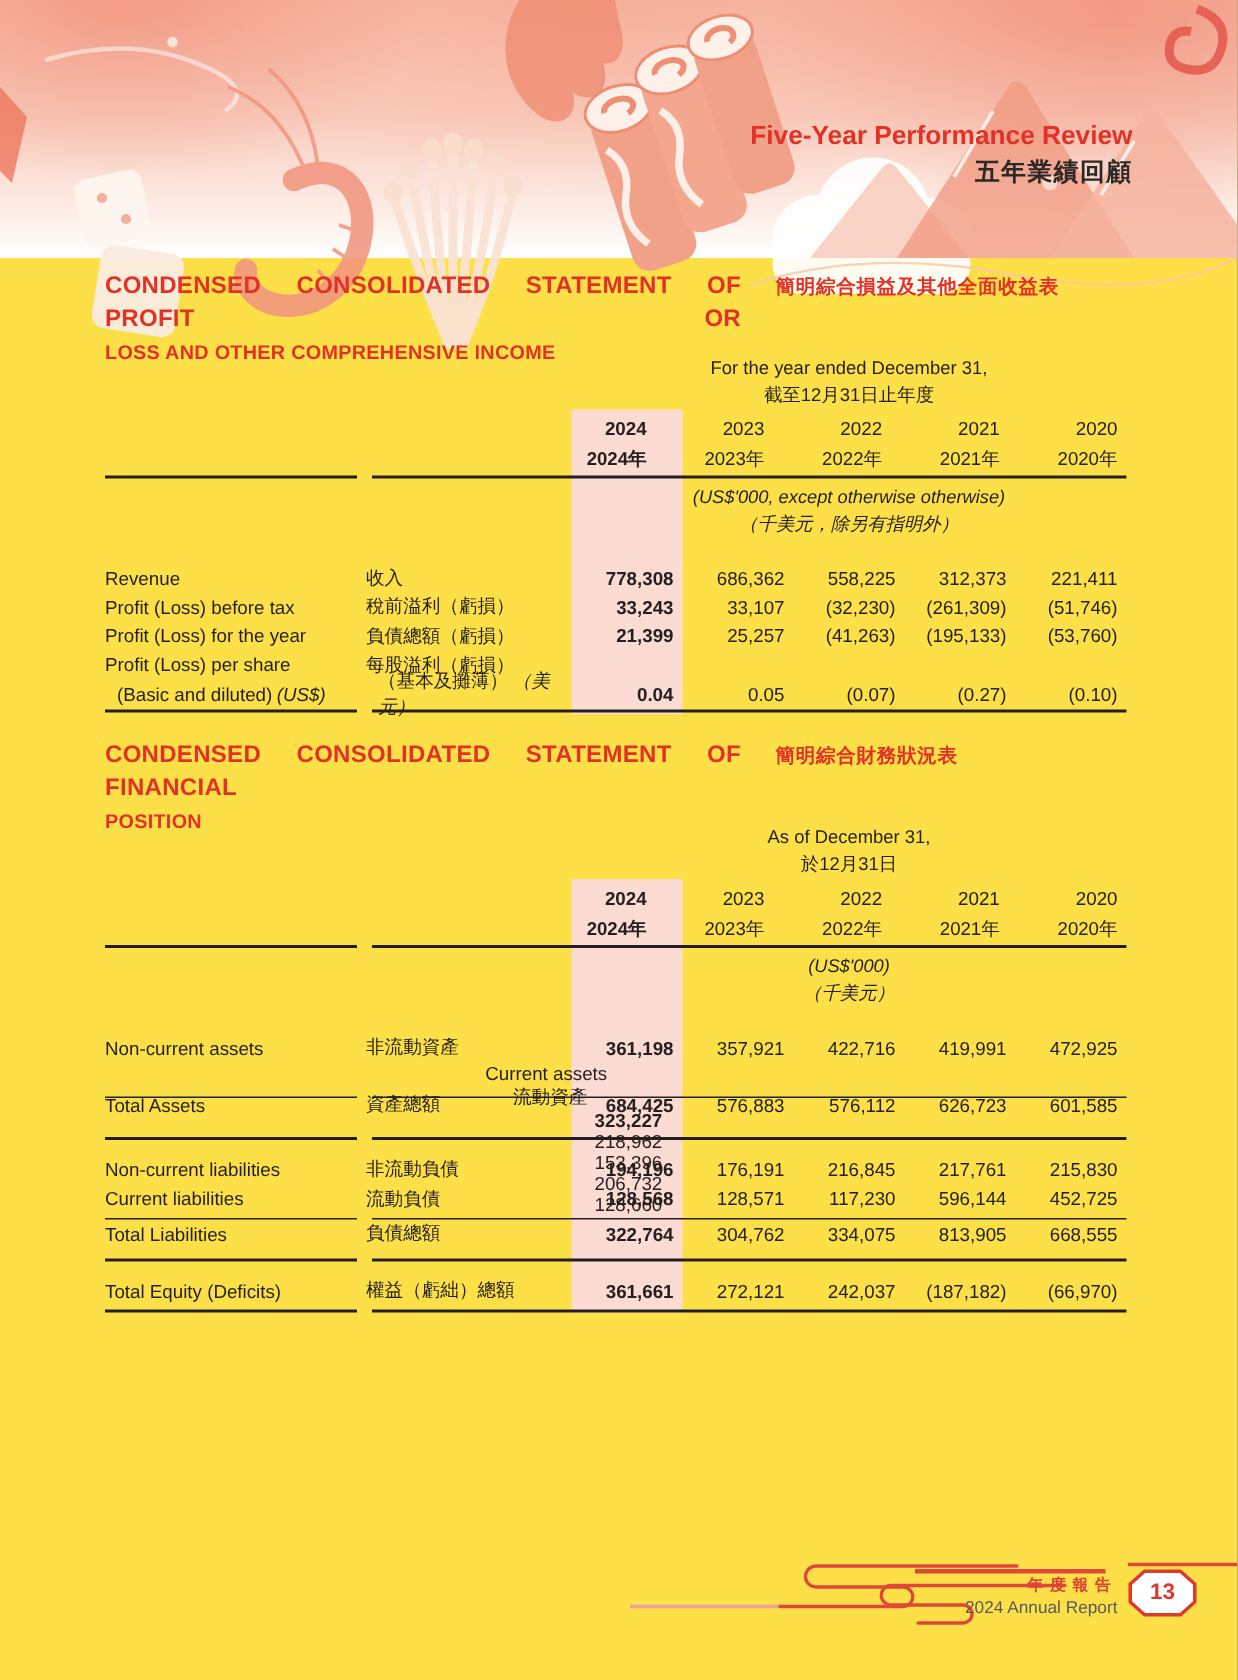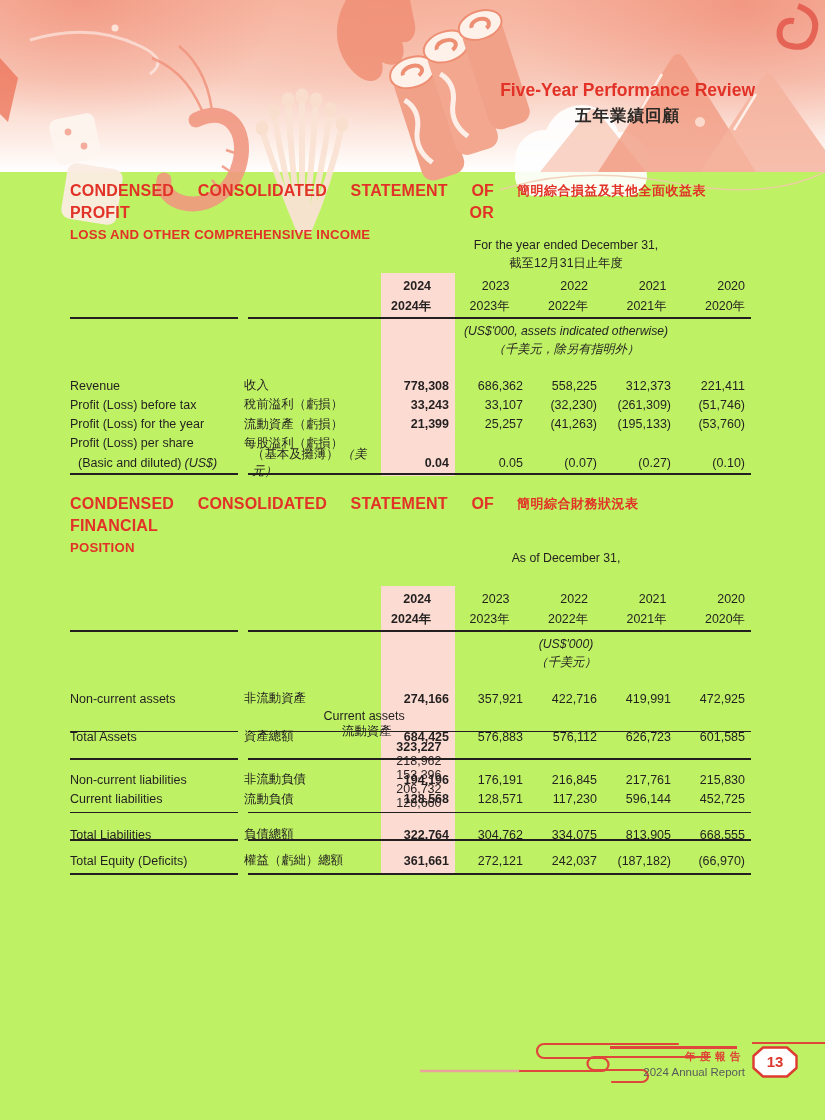--- a/index.html
+++ b/index.html
@@ -1,34 +1,34 @@
 <!DOCTYPE html>
 <html><head>
 <meta charset="utf-8">
 <style>
   html,body { margin:0; padding:0; background:#888; }
   .page {
     position:relative; width:825px; height:1120px; margin:0 auto;
-    background:#bef264; overflow:hidden;
+    background:#fde047; overflow:hidden;
     font-family:"Liberation Sans","DejaVu Sans",sans-serif;
     color:#231F20;
   }
   
   .hdr-bg {
     position:absolute; left:0; top:0; width:825px; height:172px;
     background:
       radial-gradient(ellipse 280px 170px at 10% 0%, rgba(238,122,96,.50), transparent 72%),
       radial-gradient(ellipse 320px 190px at 90% 4%, rgba(236,112,86,.48), transparent 72%),
       radial-gradient(ellipse 420px 200px at 50% -12%, rgba(244,156,130,.42), transparent 75%),
       linear-gradient(180deg,#F7BCA9 0%,#F9CDBE 45%,#FDEDE6 82%,#FFFFFF 100%);
   }
   .hdr-art { position:absolute; left:0; top:0; }
   .hdr-titles { position:absolute; right:70px; top:78px; text-align:right; }
   .hdr-title-en { font-size:17.5px; font-weight:bold; color:#E23227; line-height:24px; }
-  .hdr-title-zh { font-size:16.5px; font-weight:bold; color:#2B2826; line-height:26px; letter-spacing:1px;text-align:center; }
+  .hdr-title-zh { font-size:16.5px; font-weight:bold; color:#2B2826; line-height:26px; letter-spacing:1px; }
 
   
   .stmt { position:absolute; left:70px; width:685px; }
   .sh-l1 { width:424px; font-size:16px; font-weight:bold; color:#E23227; line-height:22px;
            text-align:justify; text-align-last:justify; letter-spacing:.2px; }
   .sh-l2 { width:424px; font-size:13.2px; font-weight:bold; color:#E23227; line-height:22px; letter-spacing:.2px; }
   .sh-zh { position:absolute; left:447px; top:0; font-size:13px; font-weight:bold; color:#E23227; line-height:22px; letter-spacing:.5px; }
   .period { position:absolute; left:311px; width:370px; text-align:center; font-weight:normal;
             font-size:12.3px; line-height:18px; }
   .units  { position:absolute; left:311px; width:370px; text-align:center; font-style:italic;
@@ -181,21 +181,21 @@
         </div>
       <div class="c n yr">
           <div>2020</div>
           <div class="yzh">2020年</div>
         </div>
     </div>
 
     <div class="rule thick" style="top:137px;"></div>
 
     <div class="units" style="top:142px;">
-      <div>(US$'000, assets indicated otherwise)</div>
+      <div>(US$'000, except otherwise otherwise)</div>
       <div>（千美元，除另有指明外）</div>
     </div>
 
     <div class="trow" style="top:196px;">
       <div class="c en">Revenue</div>
       <div class="c zh">收入</div>
       <div class="c n b">778,308</div>
       <div class="c n">686,362</div>
       <div class="c n">558,225</div>
       <div class="c n">312,373</div>
@@ -205,21 +205,21 @@
       <div class="c en">Profit (Loss) before tax</div>
       <div class="c zh">稅前溢利（虧損）</div>
       <div class="c n b">33,243</div>
       <div class="c n">33,107</div>
       <div class="c n">(32,230)</div>
       <div class="c n">(261,309)</div>
       <div class="c n">(51,746)</div>
     </div>
     <div class="trow" style="top:234.4px;">
       <div class="c en">Profit (Loss) for the year</div>
-      <div class="c zh">流動資產（虧損）</div>
+      <div class="c zh">負債總額（虧損）</div>
       <div class="c n b">21,399</div>
       <div class="c n">25,257</div>
       <div class="c n">(41,263)</div>
       <div class="c n">(195,133)</div>
       <div class="c n">(53,760)</div>
     </div>
     <div class="trow" style="top:253.6px;">
       <div class="c en">Profit (Loss) per share</div>
       <div class="c zh">每股溢利（虧損）</div>
       <div class="c n b"></div>
@@ -243,20 +243,21 @@
 
   <section class="stmt" style="top:493px; height:388px;">
     <div class="hl-col" style="top:93px; height:289px;"></div>
 
     <div class="sh-l1">CONDENSED CONSOLIDATED STATEMENT OF FINANCIAL</div>
     <div class="sh-l2">POSITION</div>
     <div class="sh-zh">簡明綜合財務狀況表</div>
 
     <div class="period" style="top:56px;">
       <div>As of December 31,</div>
+      <div>於12月31日</div>
     </div>
 
     <div class="yrow" style="top:96px;">
       <div class="c en"></div>
       <div class="c zh"></div>
       <div class="c n yr b">
           <div>2024</div>
           <div class="yzh">2024年</div>
         </div>
       <div class="c n yr">
@@ -280,21 +281,21 @@
     <div class="rule thick" style="top:137px;"></div>
 
     <div class="units" style="top:142px;">
       <div>(US$'000)</div>
       <div>（千美元）</div>
     </div>
 
     <div class="trow" style="top:196px;">
       <div class="c en">Non-current assets</div>
       <div class="c zh">非流動資產</div>
-      <div class="c n b">274,166</div>
+      <div class="c n b">361,198</div>
       <div class="c n">357,921</div>
       <div class="c n">422,716</div>
       <div class="c n">419,991</div>
       <div class="c n">472,925</div>
     </div>
     <div class="trow" style="top:215.5px;flex-direction:column;">
       <div class="c en">Current assets</div>
       <div class="c zh">流動資產</div>
       <div class="c n b">323,227</div>
       <div class="c n">218,962</div>
@@ -325,21 +326,21 @@
     <div class="trow" style="top:296.5px;">
       <div class="c en">Current liabilities</div>
       <div class="c zh">流動負債</div>
       <div class="c n b">128,568</div>
       <div class="c n">128,571</div>
       <div class="c n">117,230</div>
       <div class="c n">596,144</div>
       <div class="c n">452,725</div>
     </div>
     <div class="rule" style="top:318.5px;"></div>
-    <div class="trow" style="top:332px;">
+    <div class="trow" style="top:320px;">
       <div class="c en">Total Liabilities</div>
       <div class="c zh">負債總額</div>
       <div class="c n b">322,764</div>
       <div class="c n">304,762</div>
       <div class="c n">334,075</div>
       <div class="c n">813,905</div>
       <div class="c n">668,555</div>
     </div>
     <div class="rule" style="top:346px;"></div>
     <div class="trow" style="top:358px;">

